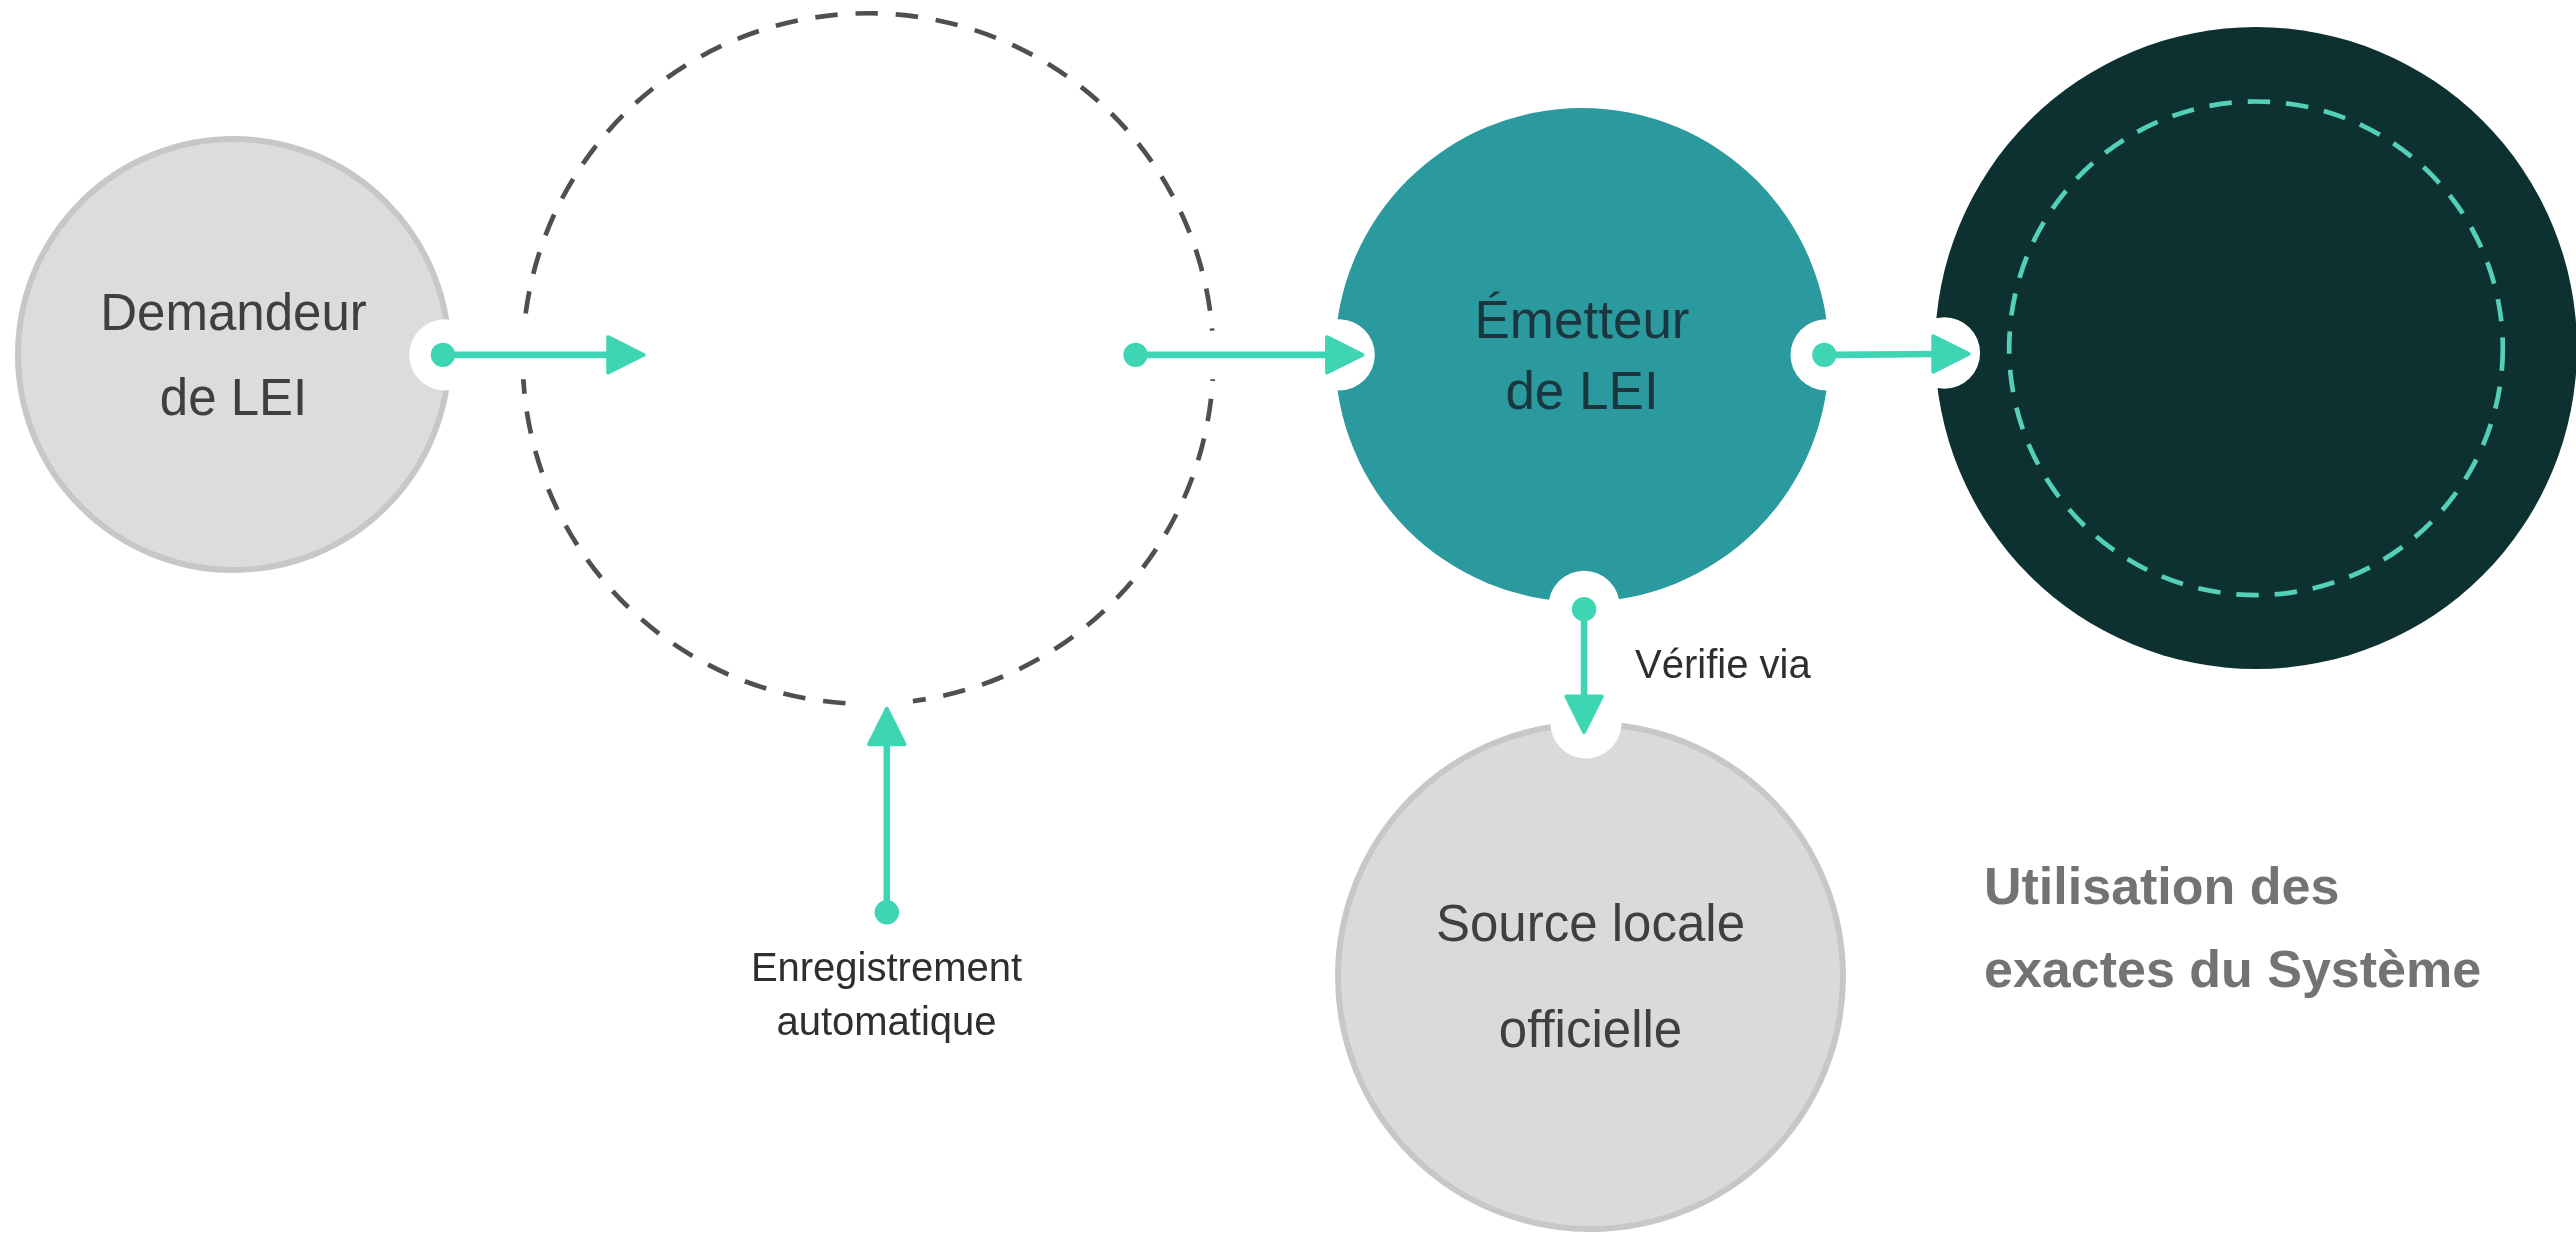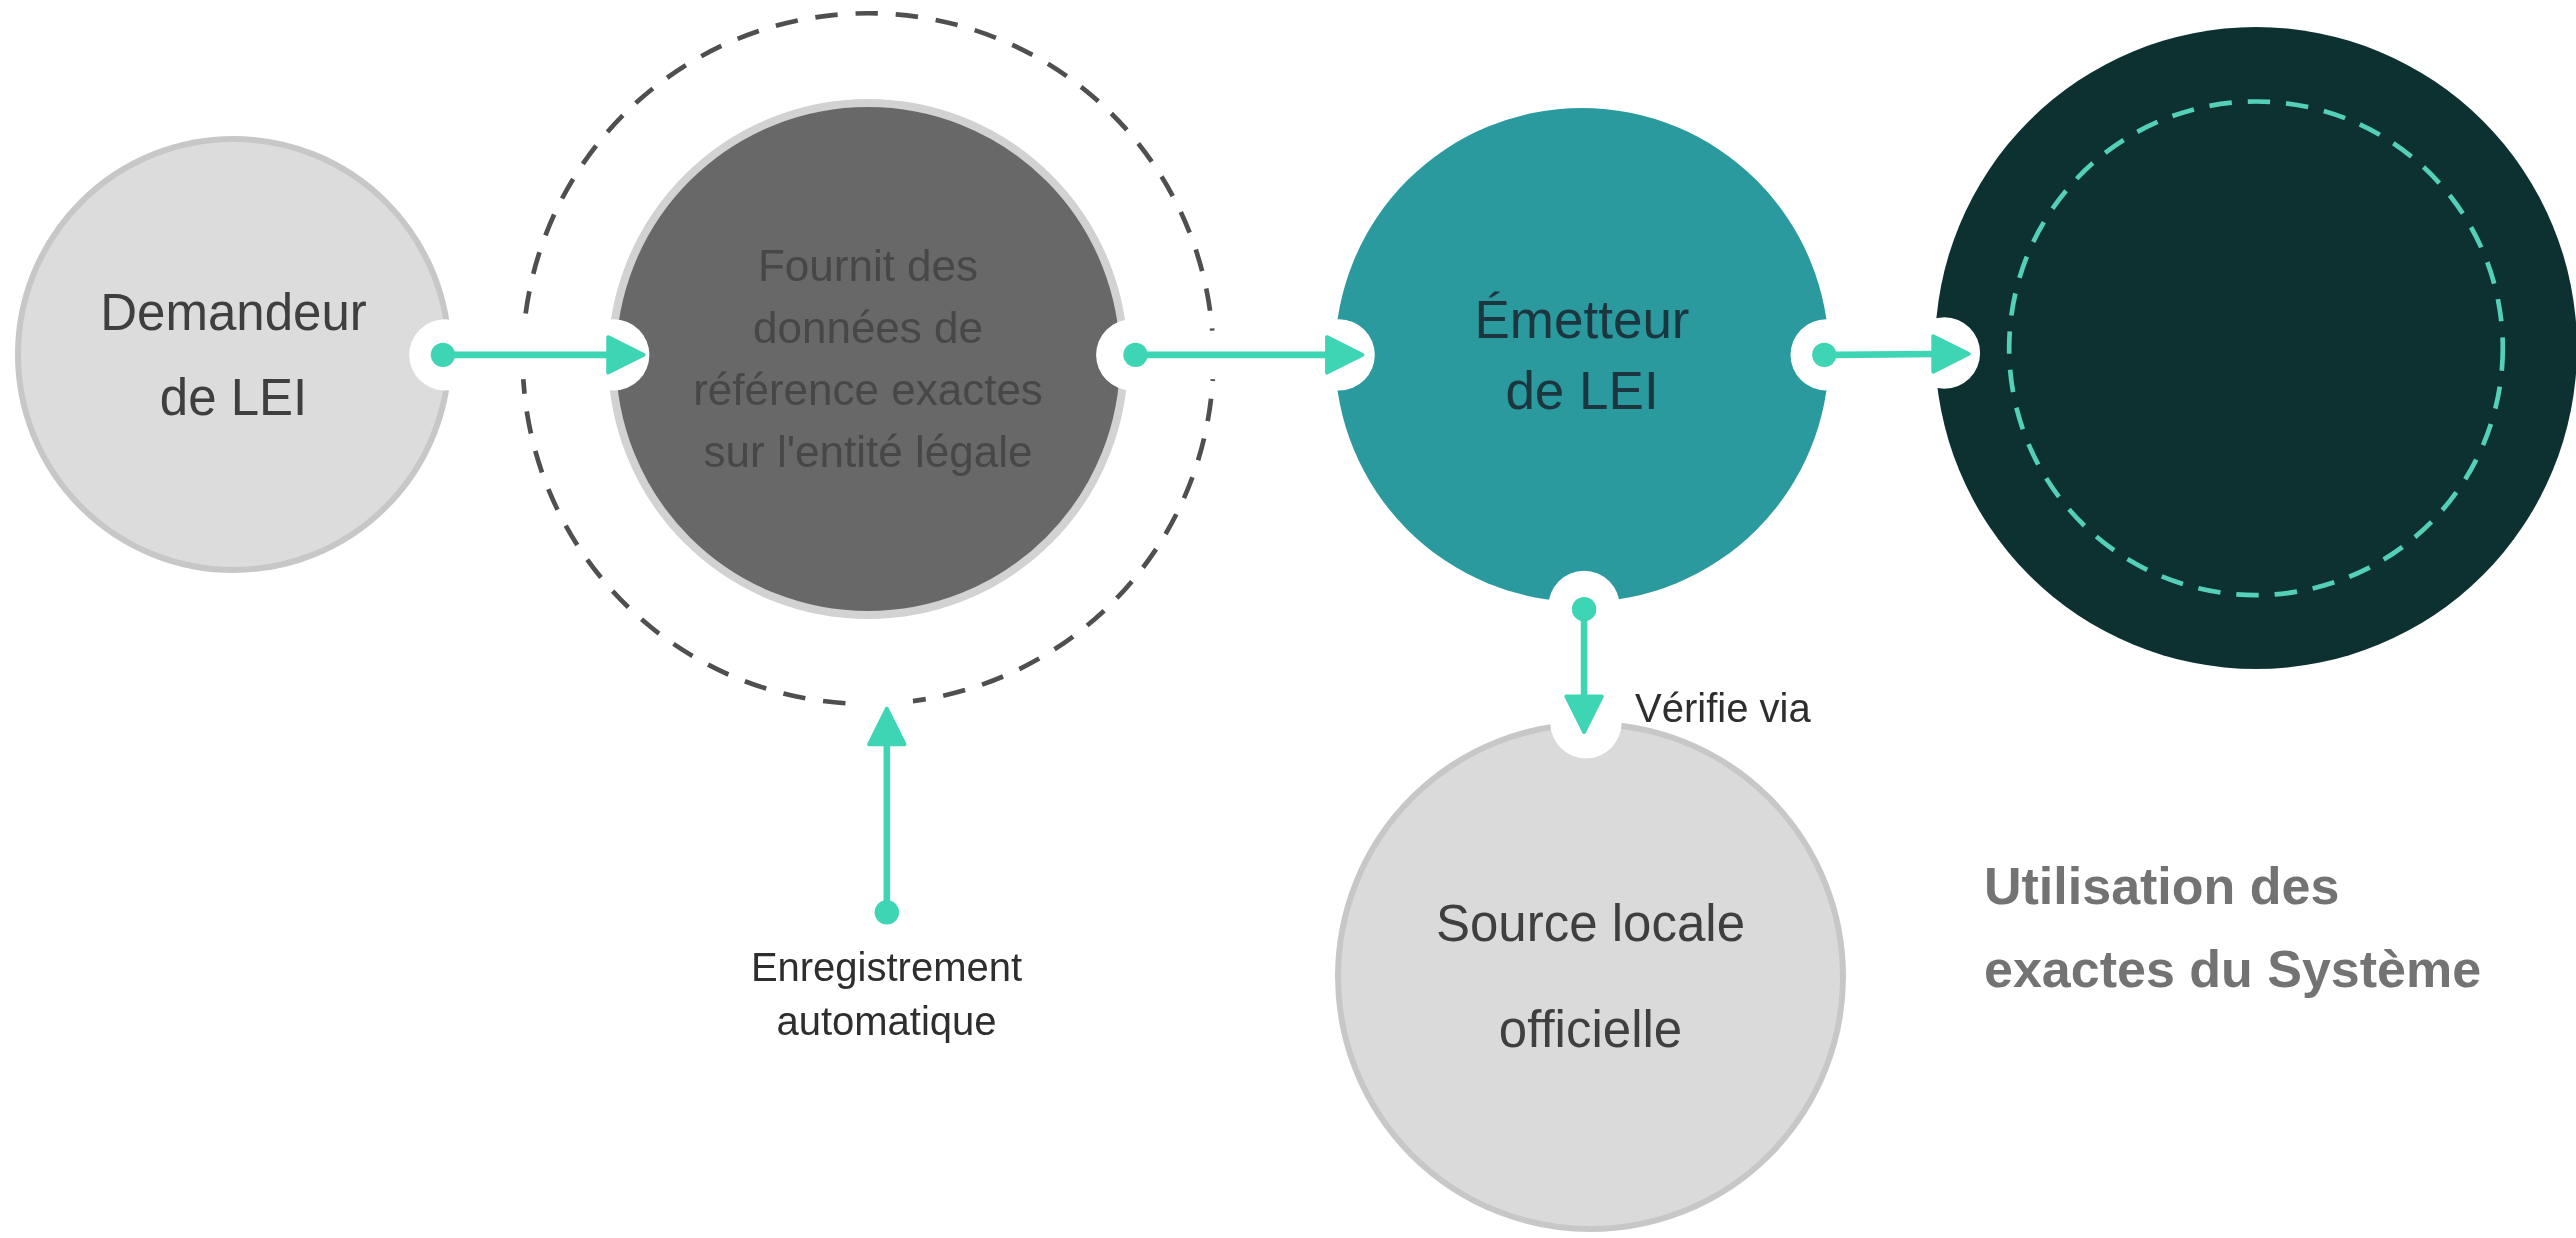--- a/index.html
+++ b/index.html
@@ -58,21 +58,20 @@
     pointer-events: none;
   }
   .float-label {
     position: absolute;
     z-index: 6;
     color: #2e2e2e;
   }
   .verify-label {
     left: 1635px; top: 642px;
     font-size: 40px;
-    margin-top: 44px;
   }
   .registration-label {
     left: 652px; top: 940px; width: 469px;
     text-align: center;
     font-size: 40px; line-height: 54px;
     font-weight: 500;
   }
   .registration-label span { display: block; }
   .standards-label {
     left: 1984px; top: 845px;
@@ -85,26 +84,20 @@
 </head>
 <body>
 
 <div class="canvas">
 
   <div class="node node-applicant">
     <span>Demandeur</span>
     <span>de LEI</span>
   </div>
 
-  <div class="node node-reference">
-    <span>Fournit des</span>
-    <span>données de</span>
-    <span>référence exactes</span>
-    <span>sur l'entité légale</span>
-  </div>
 
   <div class="node node-issuer">
     <span>Émetteur</span>
     <span>de LEI</span>
   </div>
 
   <div class="node node-system"></div>
 
   <div class="node node-source">
     <span>Source locale</span>

